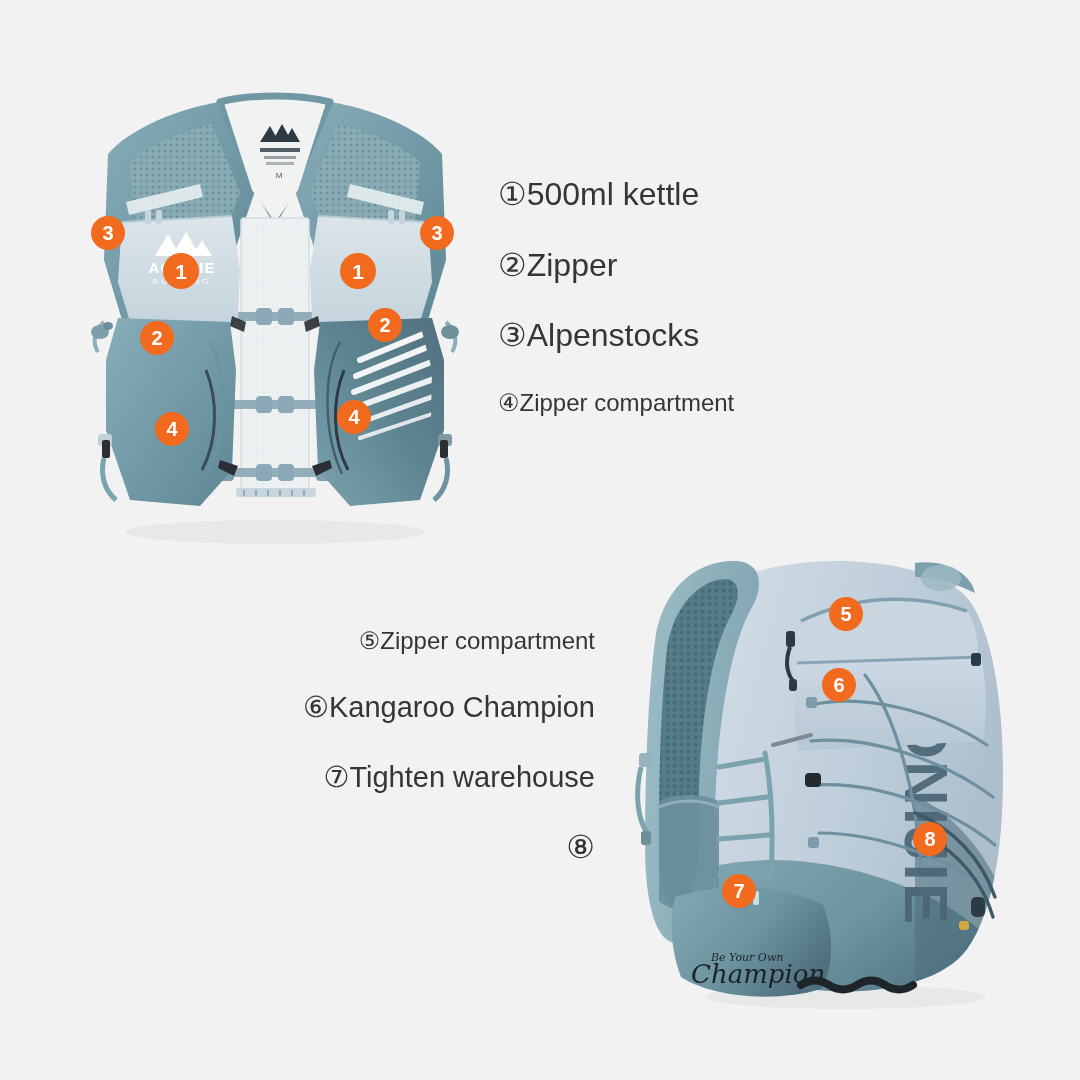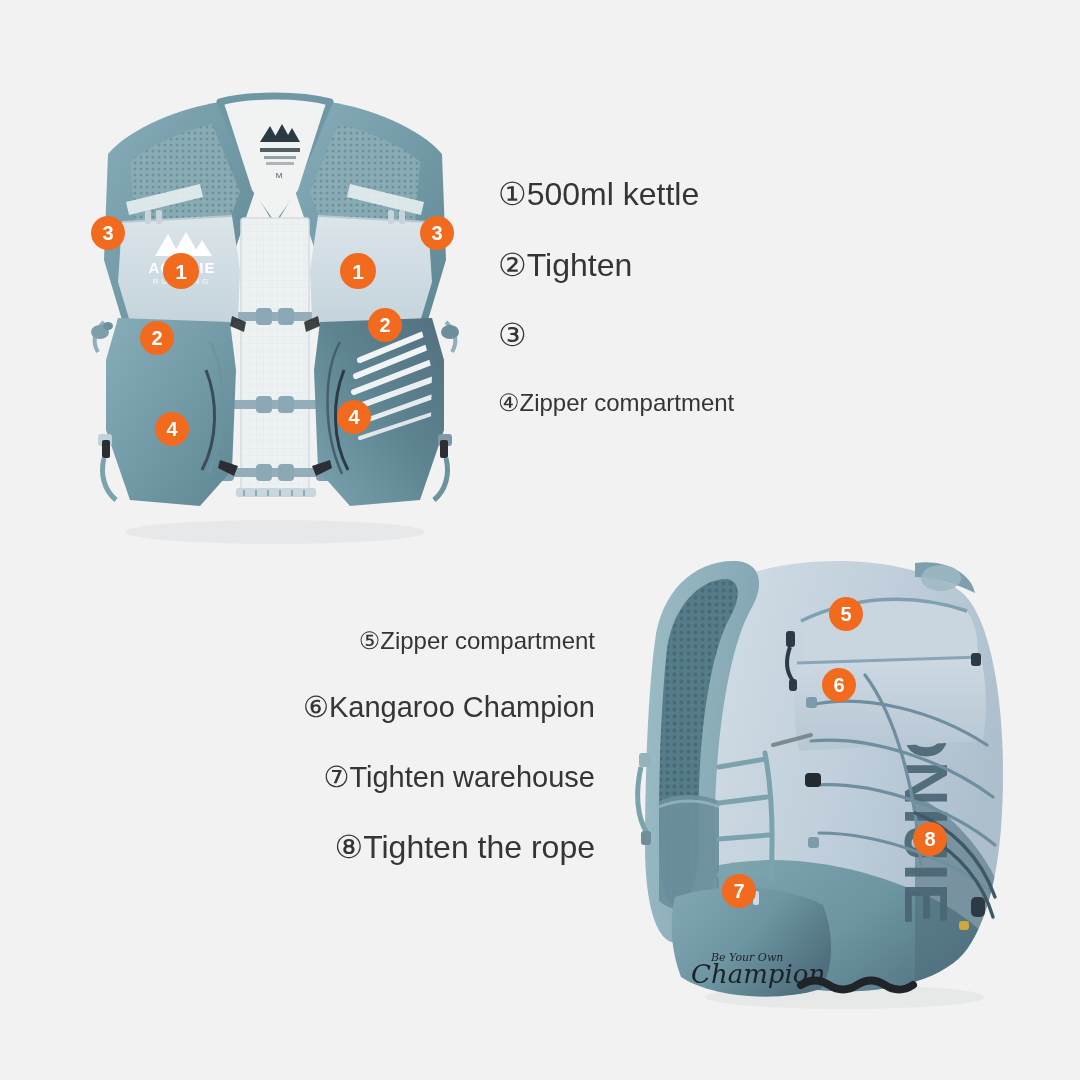--- a/index.html
+++ b/index.html
@@ -251,24 +251,25 @@
   <div class="badge" style="left: 155px; top: 412px; width: 34px; height: 34px; font-size: 20px; background: rgb(242, 106, 30);">4</div>
   <div class="badge" style="left: 337px; top: 400px; width: 34px; height: 34px; font-size: 20px; background: rgb(242, 106, 30);">4</div>
 
   <div class="legend legend-top">
     <div class="legend-row sz-lg">
       <span class="legend-num">①</span>
       <span class="legend-label">500ml kettle</span>
     </div>
     <div class="legend-row sz-lg">
       <span class="legend-num">②</span>
-      <span class="legend-label">Tighten</span>
+      <span class="legend-label">Zipper</span>
     </div>
     <div class="legend-row sz-lg">
       <span class="legend-num">③</span>
+      <span class="legend-label">Alpenstocks</span>
     </div>
     <div class="legend-row sz-sm">
       <span class="legend-num">④</span>
       <span class="legend-label">Zipper compartment</span>
     </div>
   </div>
 
   <div class="legend legend-bottom">
     <div class="legend-row sz-sm">
       <span class="legend-num">⑤</span>
@@ -277,21 +278,20 @@
     <div class="legend-row sz-md">
       <span class="legend-num">⑥</span>
       <span class="legend-label">Kangaroo Champion</span>
     </div>
     <div class="legend-row sz-md">
       <span class="legend-num">⑦</span>
       <span class="legend-label">Tighten warehouse</span>
     </div>
     <div class="legend-row sz-lg">
       <span class="legend-num">⑧</span>
-      <span class="legend-label">Tighten the rope</span>
     </div>
   </div>
 
   <div class="product" style="left:615px; top:545px; width:420px; height:470px;">
     <svg width="420" height="470" viewBox="0 0 420 470" xmlns="http://www.w3.org/2000/svg">
       <defs>
         <linearGradient id="bBody" x1="0" y1="0" x2="1" y2="0.4">
           <stop offset="0%" stop-color="#d2dde6"></stop>
           <stop offset="55%" stop-color="#c0cfdb"></stop>
           <stop offset="100%" stop-color="#adbecd"></stop>

